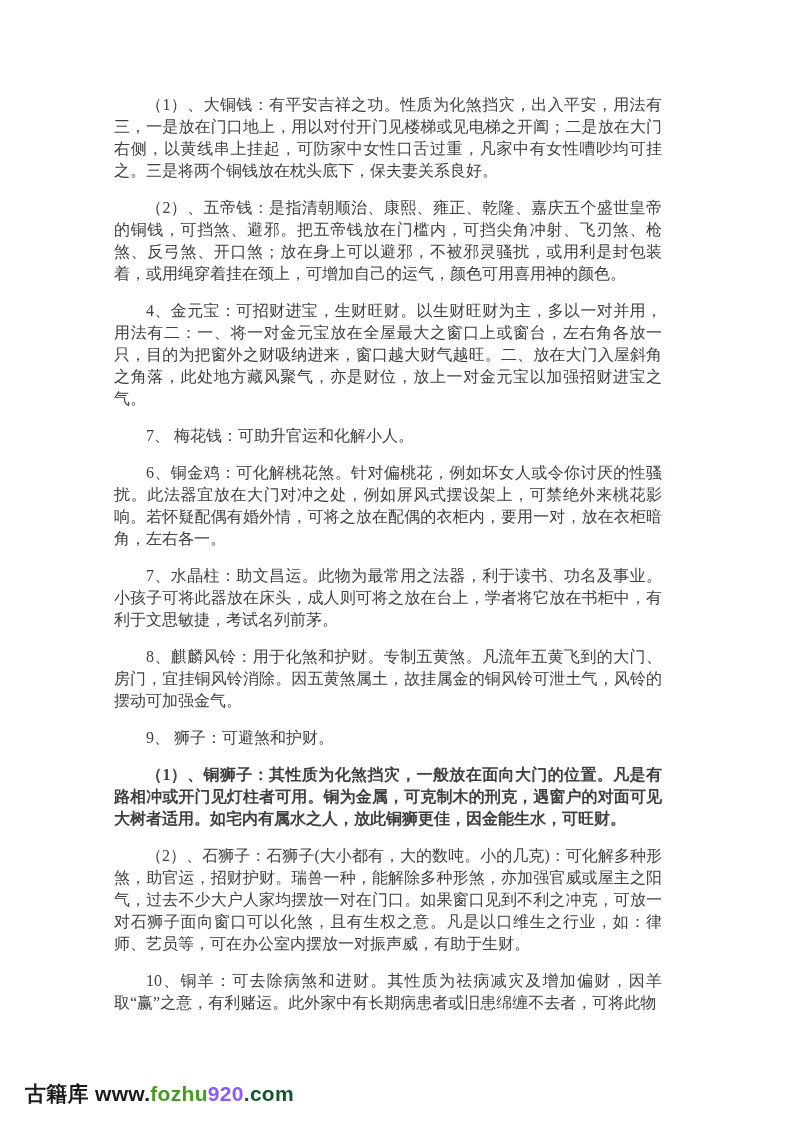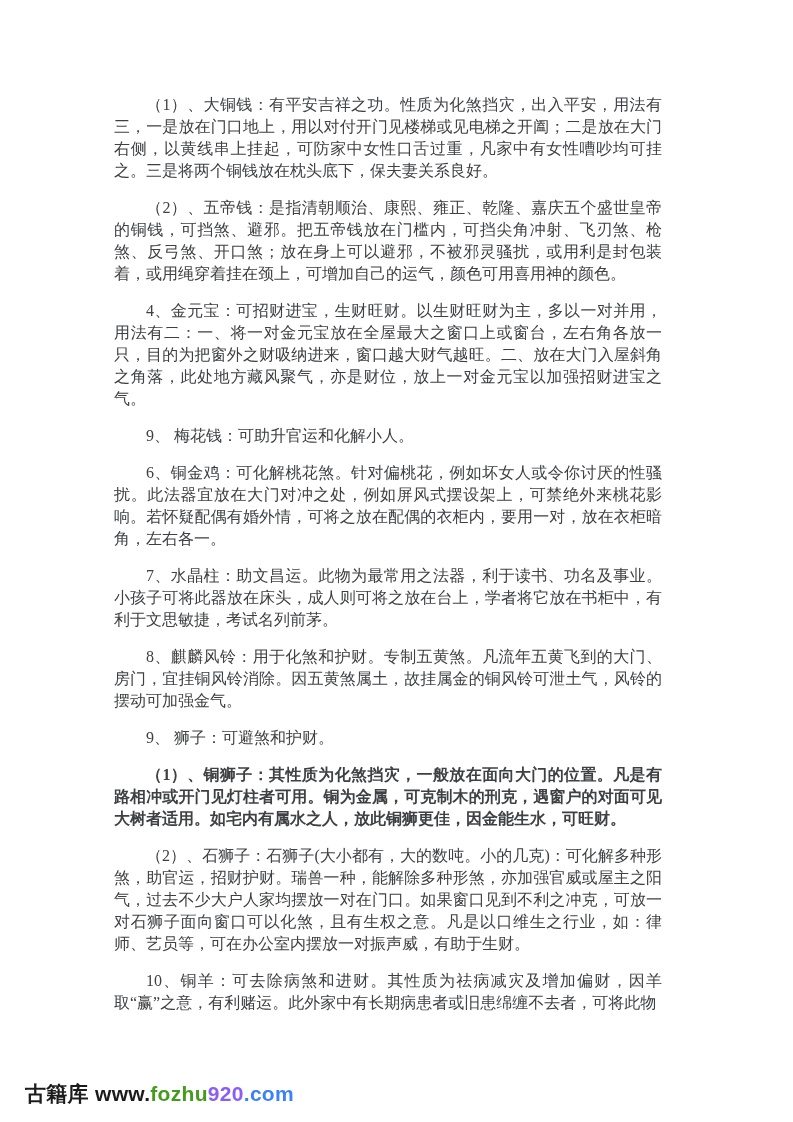--- a/index.html
+++ b/index.html
@@ -49,27 +49,27 @@
 </head>
 <body>
 
 <div class="page">
 
   <div class="text-block">
 
   <p class="para" style="color: rgb(62, 64, 67);">（1）、大铜钱：有平安吉祥之功。性质为化煞挡灾，出入平安，用法有三，一是放在门口地上，用以对付开门见楼梯或见电梯之开阖；二是放在大门右侧，以黄线串上挂起，可防家中女性口舌过重，凡家中有女性嘈吵均可挂之。三是将两个铜钱放在枕头底下，保夫妻关系良好。</p>
       <p class="para" style="color: rgb(62, 64, 67);">（2）、五帝钱：是指清朝顺治、康熙、雍正、乾隆、嘉庆五个盛世皇帝的铜钱，可挡煞、避邪。把五帝钱放在门槛内，可挡尖角冲射、飞刃煞、枪煞、反弓煞、开口煞；放在身上可以避邪，不被邪灵骚扰，或用利是封包装着，或用绳穿着挂在颈上，可增加自己的运气，颜色可用喜用神的颜色。</p>
       <p class="para" style="color: rgb(62, 64, 67);">4、金元宝：可招财进宝，生财旺财。以生财旺财为主，多以一对并用，用法有二：一、将一对金元宝放在全屋最大之窗口上或窗台，左右角各放一只，目的为把窗外之财吸纳进来，窗口越大财气越旺。二、放在大门入屋斜角之角落，此处地方藏风聚气，亦是财位，放上一对金元宝以加强招财进宝之气。</p>
-      <p class="para" style="color: rgb(62, 64, 67);">9、 梅花钱：可助升官运和化解小人。</p>
+      <p class="para" style="color: rgb(62, 64, 67);">7、 梅花钱：可助升官运和化解小人。</p>
       <p class="para" style="color: rgb(62, 64, 67);">6、铜金鸡：可化解桃花煞。针对偏桃花，例如坏女人或令你讨厌的性骚扰。此法器宜放在大门对冲之处，例如屏风式摆设架上，可禁绝外来桃花影响。若怀疑配偶有婚外情，可将之放在配偶的衣柜内，要用一对，放在衣柜暗角，左右各一。</p>
       <p class="para" style="color: rgb(62, 64, 67);">7、水晶柱：助文昌运。此物为最常用之法器，利于读书、功名及事业。小孩子可将此器放在床头，成人则可将之放在台上，学者将它放在书柜中，有利于文思敏捷，考试名列前茅。</p>
       <p class="para" style="color: rgb(62, 64, 67);">8、麒麟风铃：用于化煞和护财。专制五黄煞。凡流年五黄飞到的大门、房门，宜挂铜风铃消除。因五黄煞属土，故挂属金的铜风铃可泄土气，风铃的摆动可加强金气。</p>
       <p class="para" style="color: rgb(62, 64, 67);">9、 狮子：可避煞和护财。</p>
       <p class="para" style="color: rgb(62, 64, 67); font-weight: bold;">（1）、铜狮子：其性质为化煞挡灾，一般放在面向大门的位置。凡是有路相冲或开门见灯柱者可用。铜为金属，可克制木的刑克，遇窗户的对面可见大树者适用。如宅内有属水之人，放此铜狮更佳，因金能生水，可旺财。</p>
       <p class="para" style="color: rgb(62, 64, 67);">（2）、石狮子：石狮子(大小都有，大的数吨。小的几克)：可化解多种形煞，助官运，招财护财。瑞兽一种，能解除多种形煞，亦加强官威或屋主之阳气，过去不少大户人家均摆放一对在门口。如果窗口见到不利之冲克，可放一对石狮子面向窗口可以化煞，且有生权之意。凡是以口维生之行业，如：律师、艺员等，可在办公室内摆放一对振声威，有助于生财。</p>
       <p class="para" style="color: rgb(62, 64, 67);">10、铜羊：可去除病煞和进财。其性质为祛病减灾及增加偏财，因羊取“赢”之意，有利赌运。此外家中有长期病患者或旧患绵缠不去者，可将此物</p>
     </div>
 
   <div class="watermark">
-    <span style="color: rgb(27, 27, 27);">古籍库</span><span style="color: rgb(27, 27, 27);"> www.</span><span style="color: rgb(68, 156, 28);">fozhu</span><span style="color: #8b5cf6;">920</span><span style="color: #3b82f6;">.com</span>
+    <span style="color: rgb(27, 27, 27);">古籍库</span><span style="color: rgb(27, 27, 27);"> www.</span><span style="color: rgb(68, 156, 28);">fozhu</span><span style="color: #8b5cf6;">920</span><span style="color: #14532d;">.com</span>
   </div>
 
 </div>
 
 </body></html>

